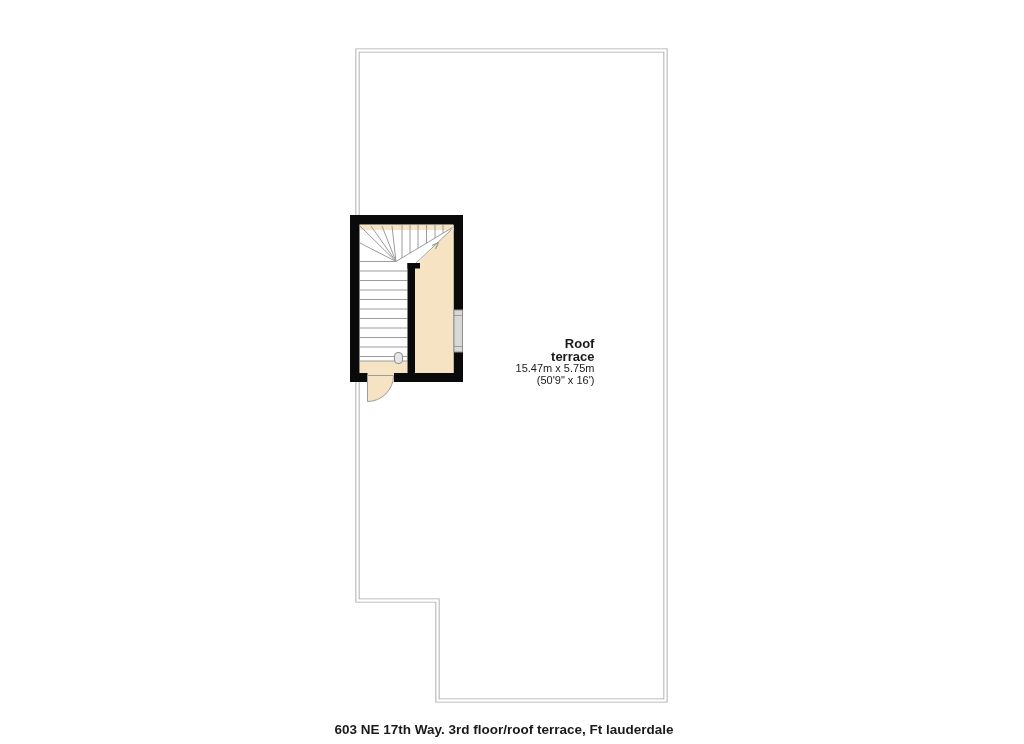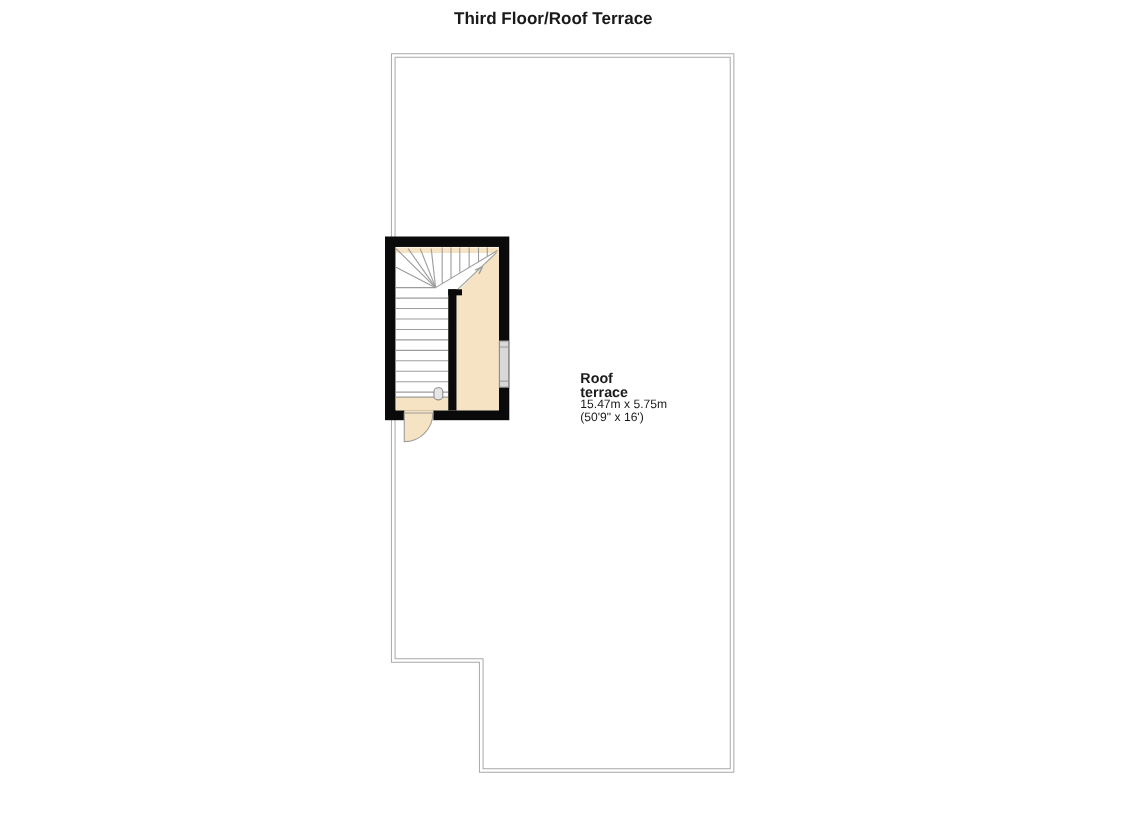--- a/index.html
+++ b/index.html
@@ -25,31 +25,30 @@
   .title{
     position:absolute;left:503px;top:9px;transform:translateX(-50%);
     font-size:15.5px;font-weight:bold;color:#1a1a1a;white-space:nowrap;
   }
   .caption{
     position:absolute;left:504px;top:722px;transform:translateX(-50%);
     font-size:13.5px;font-weight:bold;color:#1a1a1a;white-space:nowrap;
   }
   .room-label{
     position:absolute;left:555px;top:338px;transform:translateX(-50%);
-    text-align:left;color:#1a1a1a;white-space:nowrap;margin-left:12px;
+    text-align:right;color:#1a1a1a;white-space:nowrap;
   }
   .room-label .name{font-size:13px;font-weight:bold;line-height:12.5px;}
   .room-label .dims{font-size:11px;font-weight:normal;line-height:11.5px;}
 </style>
 </head>
 <body>
 
 <div class="stage">
 
-  <div class="title">Third Floor/Roof Terrace</div>
 
   <svg class="plan" viewBox="0 0 1024 744">
 
     <g>
       <path class="bnd-outer" d="M 357.5,50.5 H 665.5 V 700.5 H 437.5 V 600.5 H 357.5 Z"></path>
       <path class="bnd-inner" d="M 357.5,50.5 H 665.5 V 700.5 H 437.5 V 600.5 H 357.5 Z"></path>
     </g>
 
     <g>
 
@@ -117,14 +116,15 @@
     </g>
   </svg>
 
   <div class="room-label">
     <div class="name">Roof</div>
     <div class="name">terrace</div>
     <div class="dims">15.47m x 5.75m</div>
     <div class="dims">(50'9" x 16')</div>
   </div>
 
+  <div class="caption">603 NE 17th Way. 3rd floor/roof terrace, Ft lauderdale</div>
 
 </div>
 
 </body></html>

